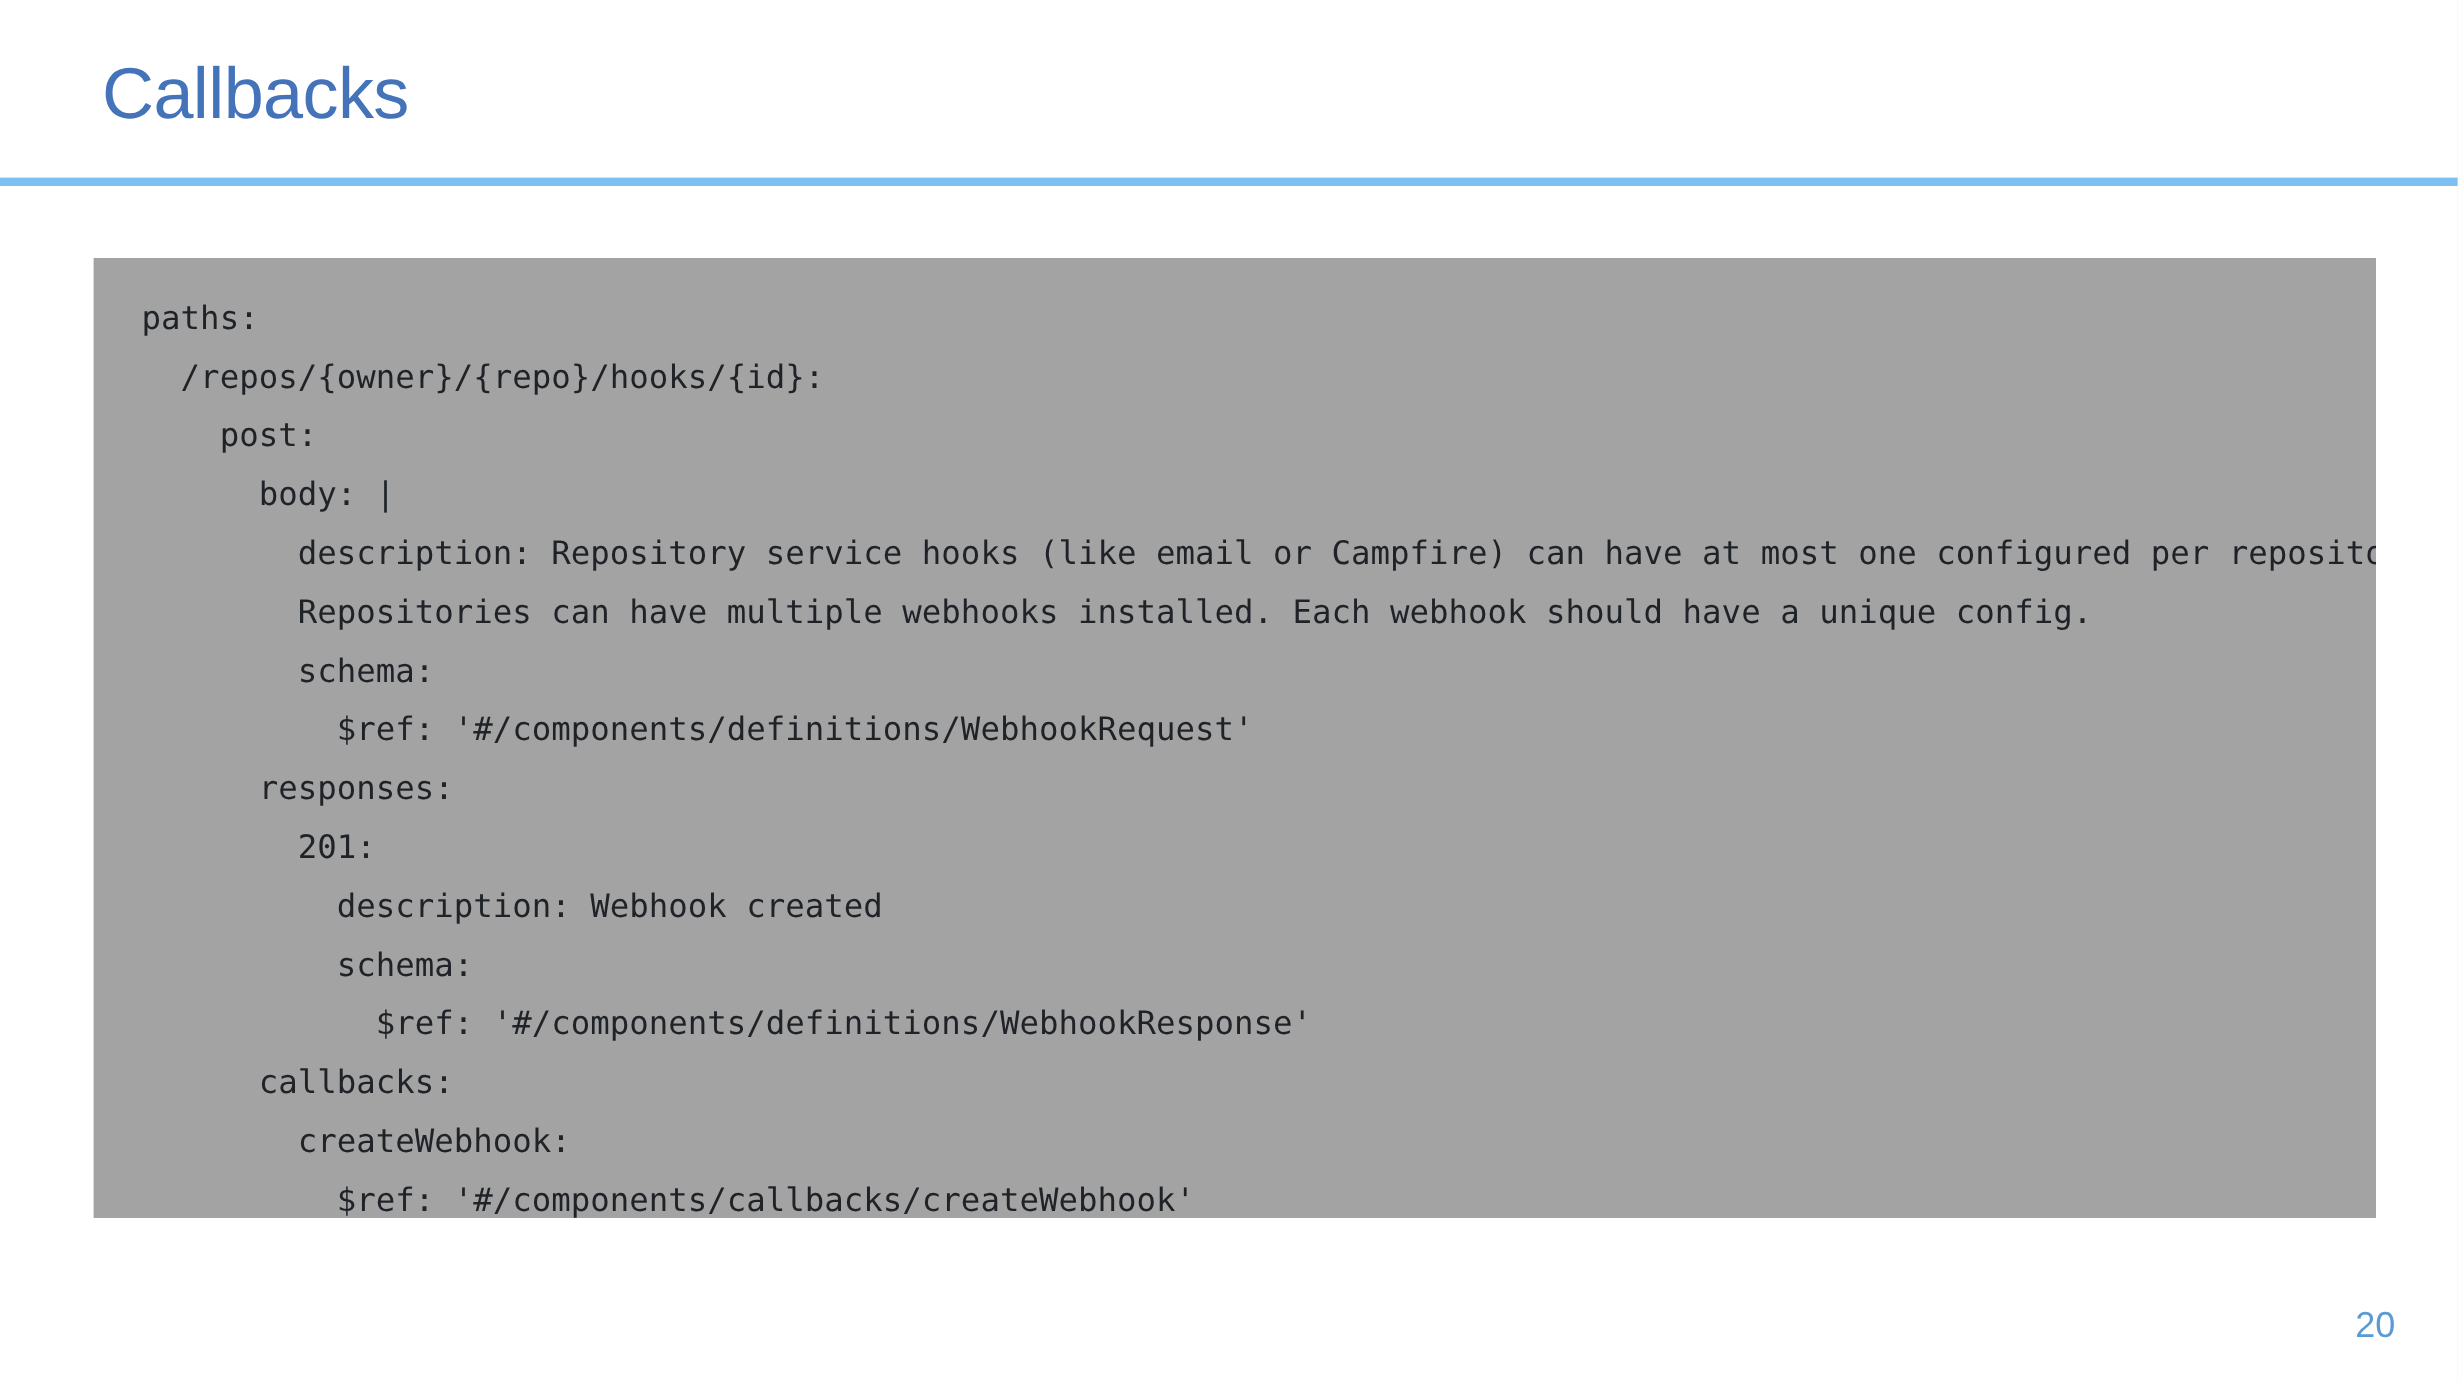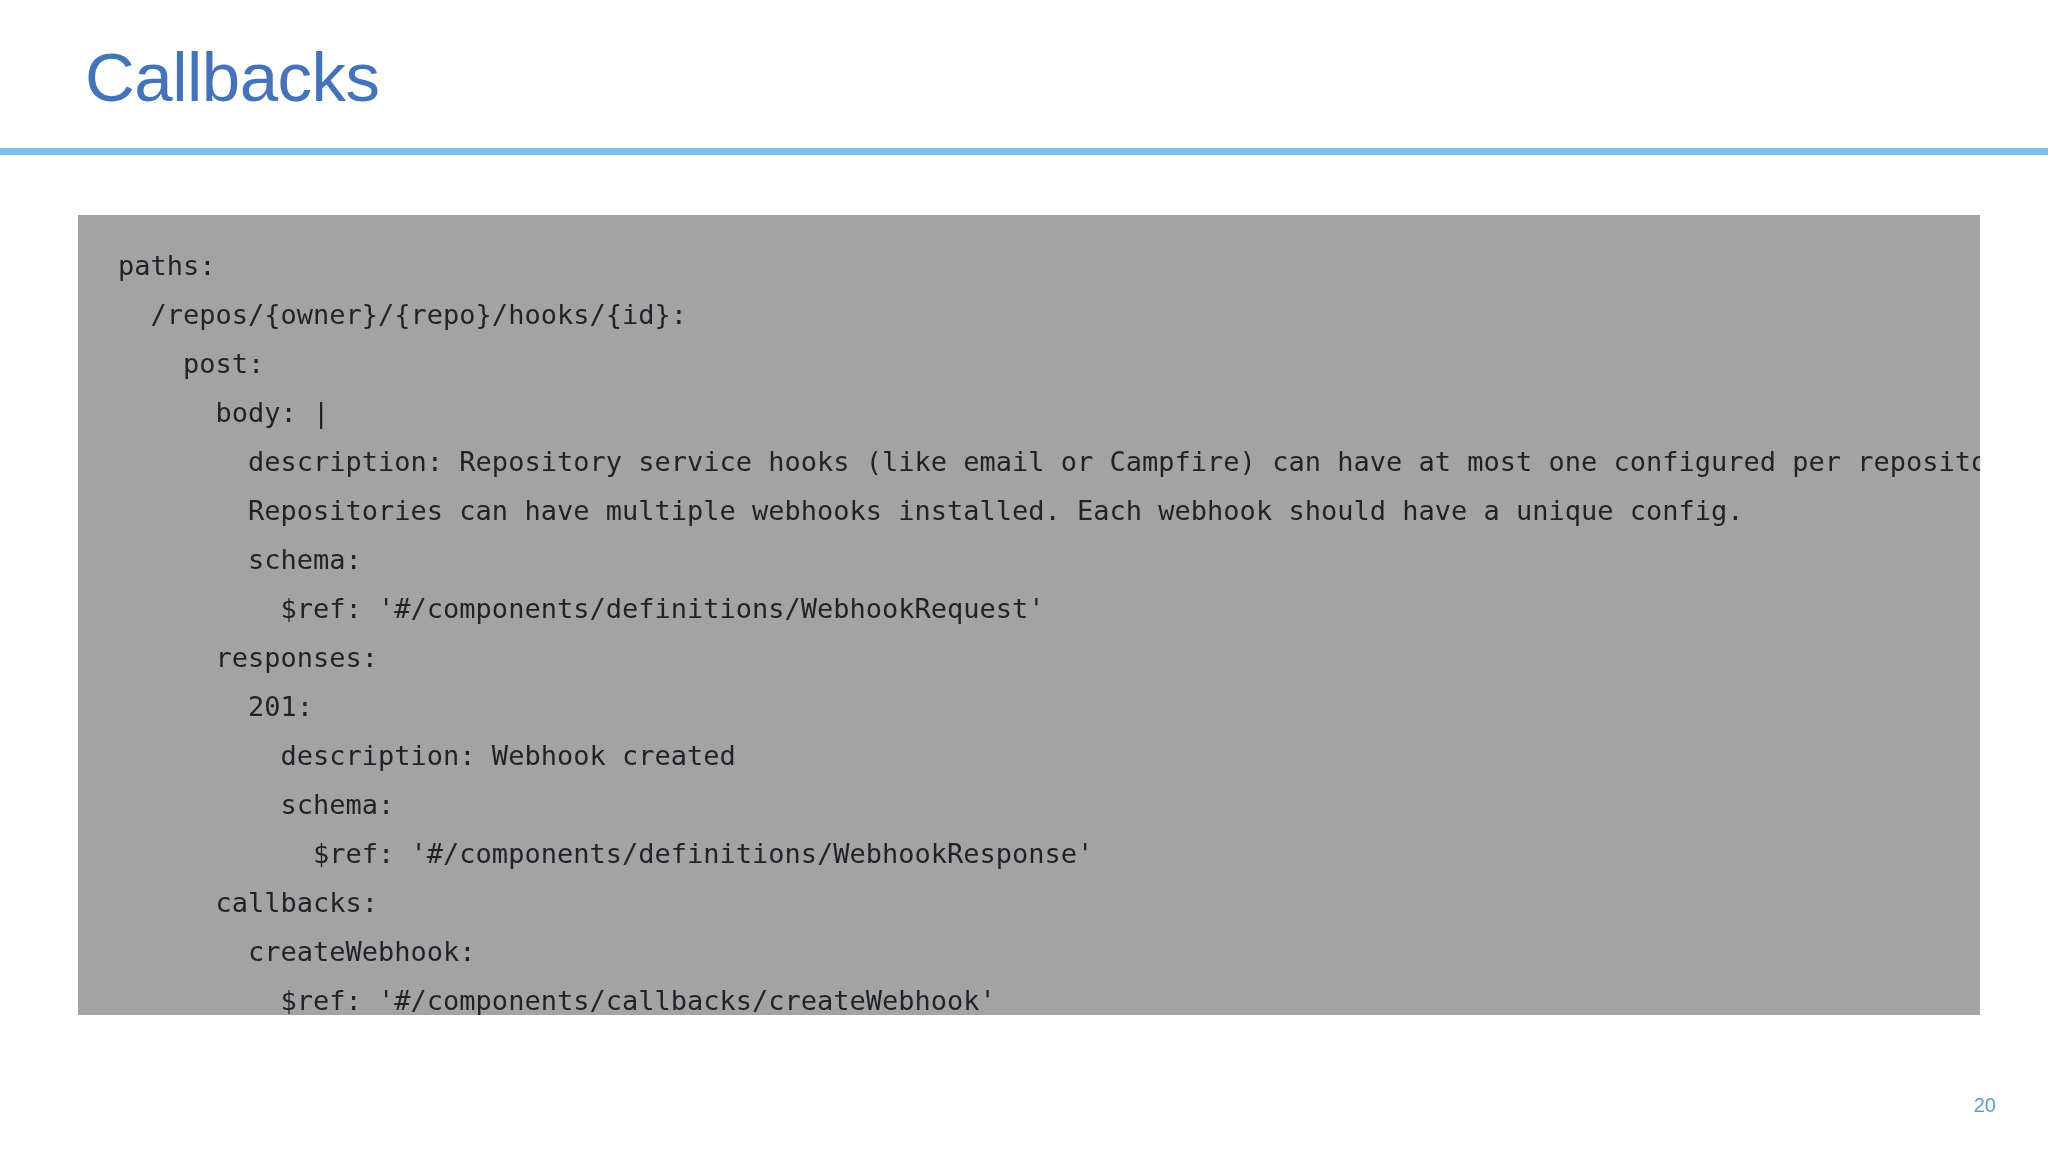--- a/index.html
+++ b/index.html
@@ -20,21 +20,21 @@
     inset: 0;
     background: #ffffff;
   }
 
   
   .slide-title {
     position: absolute;
     left: 85px;
     top: 30px;
     font-family: "Liberation Sans", sans-serif;
-    font-size: 69px;
+    font-size: 60px;
     line-height: 96px;
     font-weight: 400;
     color: #4573ba;
     letter-spacing: -0.5px;
     white-space: nowrap;
   }
 
   
   .title-rule {
     position: absolute;
@@ -73,21 +73,21 @@
     display: block;
     height: 49px;
   }
 
   
   .page-number {
     position: absolute;
     right: 52px;
     bottom: 28px;
     font-family: "Liberation Sans", sans-serif;
-    font-size: 20px;
+    font-size: 30px;
     line-height: 38px;
     color: #5b9bd5;
   }
 </style>
 </head>
 <body>
 
 <div class="slide">
 
   <div class="slide-title">Callbacks</div>

